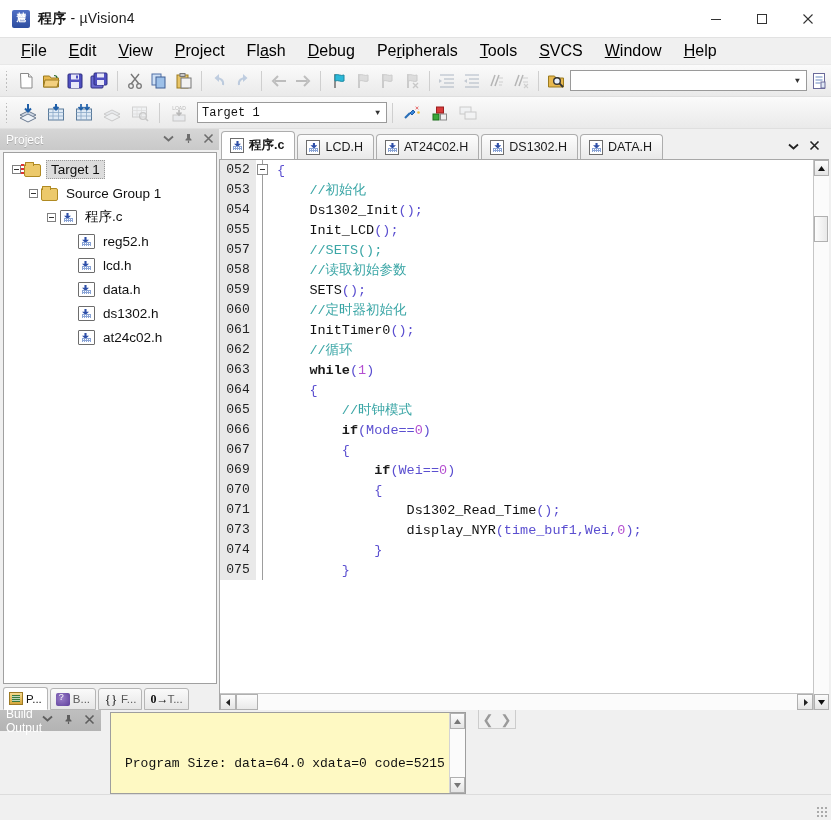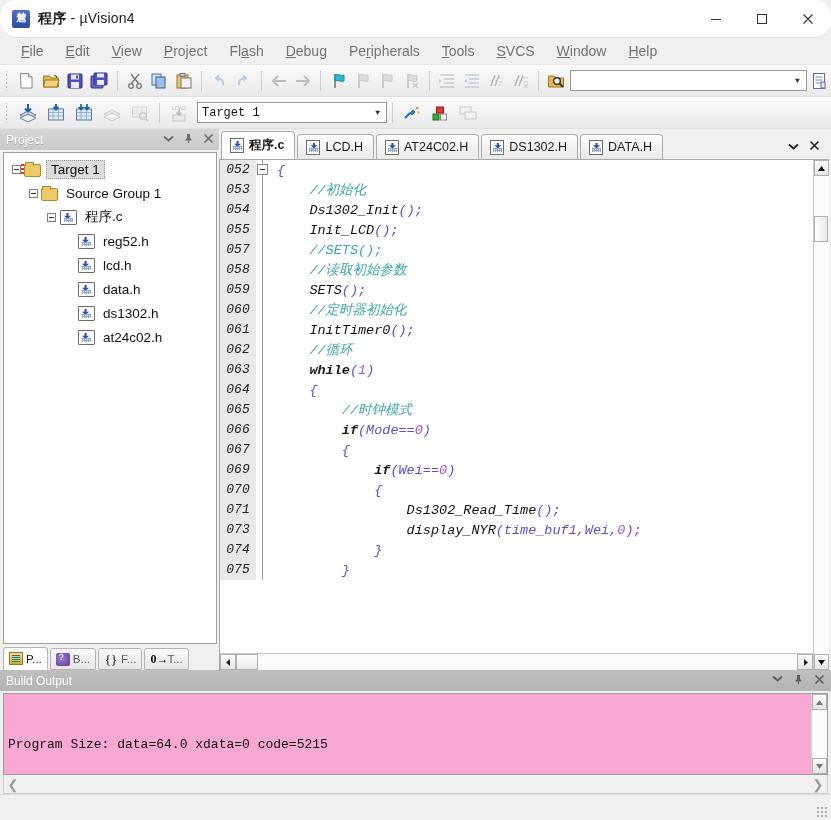--- a/index.html
+++ b/index.html
@@ -10,21 +10,21 @@
     font-size:12px;
     background:#f0f0f0;
     overflow:hidden;
     -webkit-font-smoothing:antialiased;
   }
   .app { width:831px; height:820px; display:flex; flex-direction:column; background:#f0f0f0; position:relative; }
 
   
   .titlebar {
     height:38px; background:#ffffff; display:flex; align-items:center;
-    border-bottom:1px solid #e2e2e2; flex:0 0 38px;border-radius:17px;
+    border-bottom:1px solid #e2e2e2; flex:0 0 38px;
   }
   .title-icon {
     width:18px; height:18px; margin-left:12px; margin-right:8px;
     background:linear-gradient(180deg,#4f6fc4 0%,#2d4da0 100%);
     border-radius:2px; position:relative; flex:0 0 18px;
   }
   .title-icon:after{
     content:"\03BC4"; position:absolute; left:0; right:0; top:1px;
     color:#fff; font-size:10px; text-align:center; font-family:"Liberation Sans",sans-serif;
     font-weight:bold; letter-spacing:-1px;
@@ -37,21 +37,21 @@
     color:#333; font-size:15px; background:transparent;
   }
   .win-btn svg { display:block; }
 
   
   .menubar {
     height:27px; background:#f0f0f0; display:flex; align-items:center;
     padding-left:10px; flex:0 0 27px; border-bottom:1px solid #e8e8e8;
   }
   .menu-item {
-    padding:4px 11px; font-size:14px; color:#737373; cursor:default;
+    padding:4px 11px; font-size:16px; color:#000000; cursor:default;
     font-family:"Liberation Sans", sans-serif;
   }
   .menu-item u { text-decoration:underline; }
 
   
   .toolbar {
     height:32px; display:flex; align-items:center; flex:0 0 32px;
     background:linear-gradient(180deg,#fbfbfb 0%,#f2f2f2 50%,#eaeaea 100%);
     border-bottom:1px solid #dfdfdf;
   }
@@ -171,21 +171,21 @@
   }
   .etab-ico:after {
     content:""; position:absolute; left:2px; bottom:2px; width:9px; height:4px;
     background:repeating-linear-gradient(90deg,#8aa4d6 0 1px,transparent 1px 2px),
                repeating-linear-gradient(180deg,#8aa4d6 0 1px,transparent 1px 2px);
   }
   .tab-ctrls { margin-left:auto; display:flex; align-items:center; gap:10px; padding:0 9px 5px 6px; color:#222; font-size:12px; }
 
   .code-area { flex:1 1 auto; display:flex; min-height:0; background:#fff; border-left:1px solid #a8a8a8; }
   .code-scroll { flex:1 1 auto; display:flex; flex-direction:column; min-width:0; min-height:0; }
-  .code-rows { flex:1 1 auto; overflow:hidden; position:relative; background:#fff;font-style:italic; }
+  .code-rows { flex:1 1 auto; overflow:hidden; position:relative; background:#fff; }
   .crow { display:flex; height:20px; align-items:center; font-family:"Liberation Mono","DejaVu Sans Mono",monospace; font-size:13.5px; }
   .gutter {
     width:36px; flex:0 0 36px; background:#e9e9e9; color:#222; font-size:13px;
     text-align:center; line-height:20px; font-family:"Liberation Mono",monospace;
     border-right:0px;
   }
   .foldcol { width:15px; flex:0 0 15px; position:relative; background:#fff; height:20px; }
   .foldcol .vline { position:absolute; left:6px; top:0; bottom:0; width:1px; background:#9d9d9d; }
   .foldbox {
     position:absolute; left:1px; top:4px; width:11px; height:11px; border:1px solid #8a8a8a; background:#fff;
@@ -207,30 +207,30 @@
   .sb-thumb { position:absolute; left:0; width:14px; background:linear-gradient(90deg,#fdfdfd,#e9e9e9);
     border:1px solid #b0b0b0; }
   .hscroll { height:17px; flex:0 0 17px; display:flex; background:#f4f4f4; border-top:1px solid #c6c6c6; }
   .hsb-btn { width:16px; flex:0 0 16px; background:linear-gradient(180deg,#fcfcfc,#e4e4e4);
     border:1px solid #b0b0b0; display:flex; align-items:center; justify-content:center; font-size:7px; color:#222; }
   .hsb-track { flex:1 1 auto; background:#fbfbfb; position:relative; }
   .hsb-thumb { position:absolute; top:0; bottom:0; background:linear-gradient(180deg,#fdfdfd,#e9e9e9);
     border:1px solid #b0b0b0; }
 
   
-  .build-panel { flex:0 0 auto; display:flex; flex-direction:column; background:#f0f0f0; }
+  .build-panel { flex:0 0 auto; display:flex; flex-direction:row; background:#f0f0f0;gap:6px; }
   .build-head {
     height:21px; display:flex; align-items:center; flex:0 0 21px; padding-left:6px;
     background:linear-gradient(180deg,#bfbfbf 0%,#b3b3b3 100%); color:#fff; font-size:12px;
   }
   .build-head .ph-btns { margin-left:auto; padding-right:6px; display:flex; gap:10px; }
   .build-head .ph-btn { color:#5e5e5e; }
   .build-body {
-    height:82px; background:#f9a8d4; border:1px solid #9e9e9e; margin:2px 3px 0 3px;
-    display:flex; min-height:0;
+    height:82px; background:#fef9c3; border:1px solid #9e9e9e; margin:2px 3px 0 3px;
+    display:flex; min-height:0;padding-left:10px;
   }
   .build-text {
     flex:1 1 auto; padding:3px 4px; font-family:"Liberation Mono","DejaVu Sans Mono",monospace;
     font-size:13px; color:#111; line-height:19px; overflow:hidden; white-space:pre;
   }
   .build-hscroll { height:19px; margin:0 3px 0 3px; display:flex; align-items:center;
     background:#f0f0f0; border-left:1px solid #ccc; border-right:1px solid #ccc; border-bottom:1px solid #ccc; }
   .bh-arrow { width:18px; text-align:center; color:#9a9a9a; font-size:13px; }
   .bh-track { flex:1 1 auto; }
 

